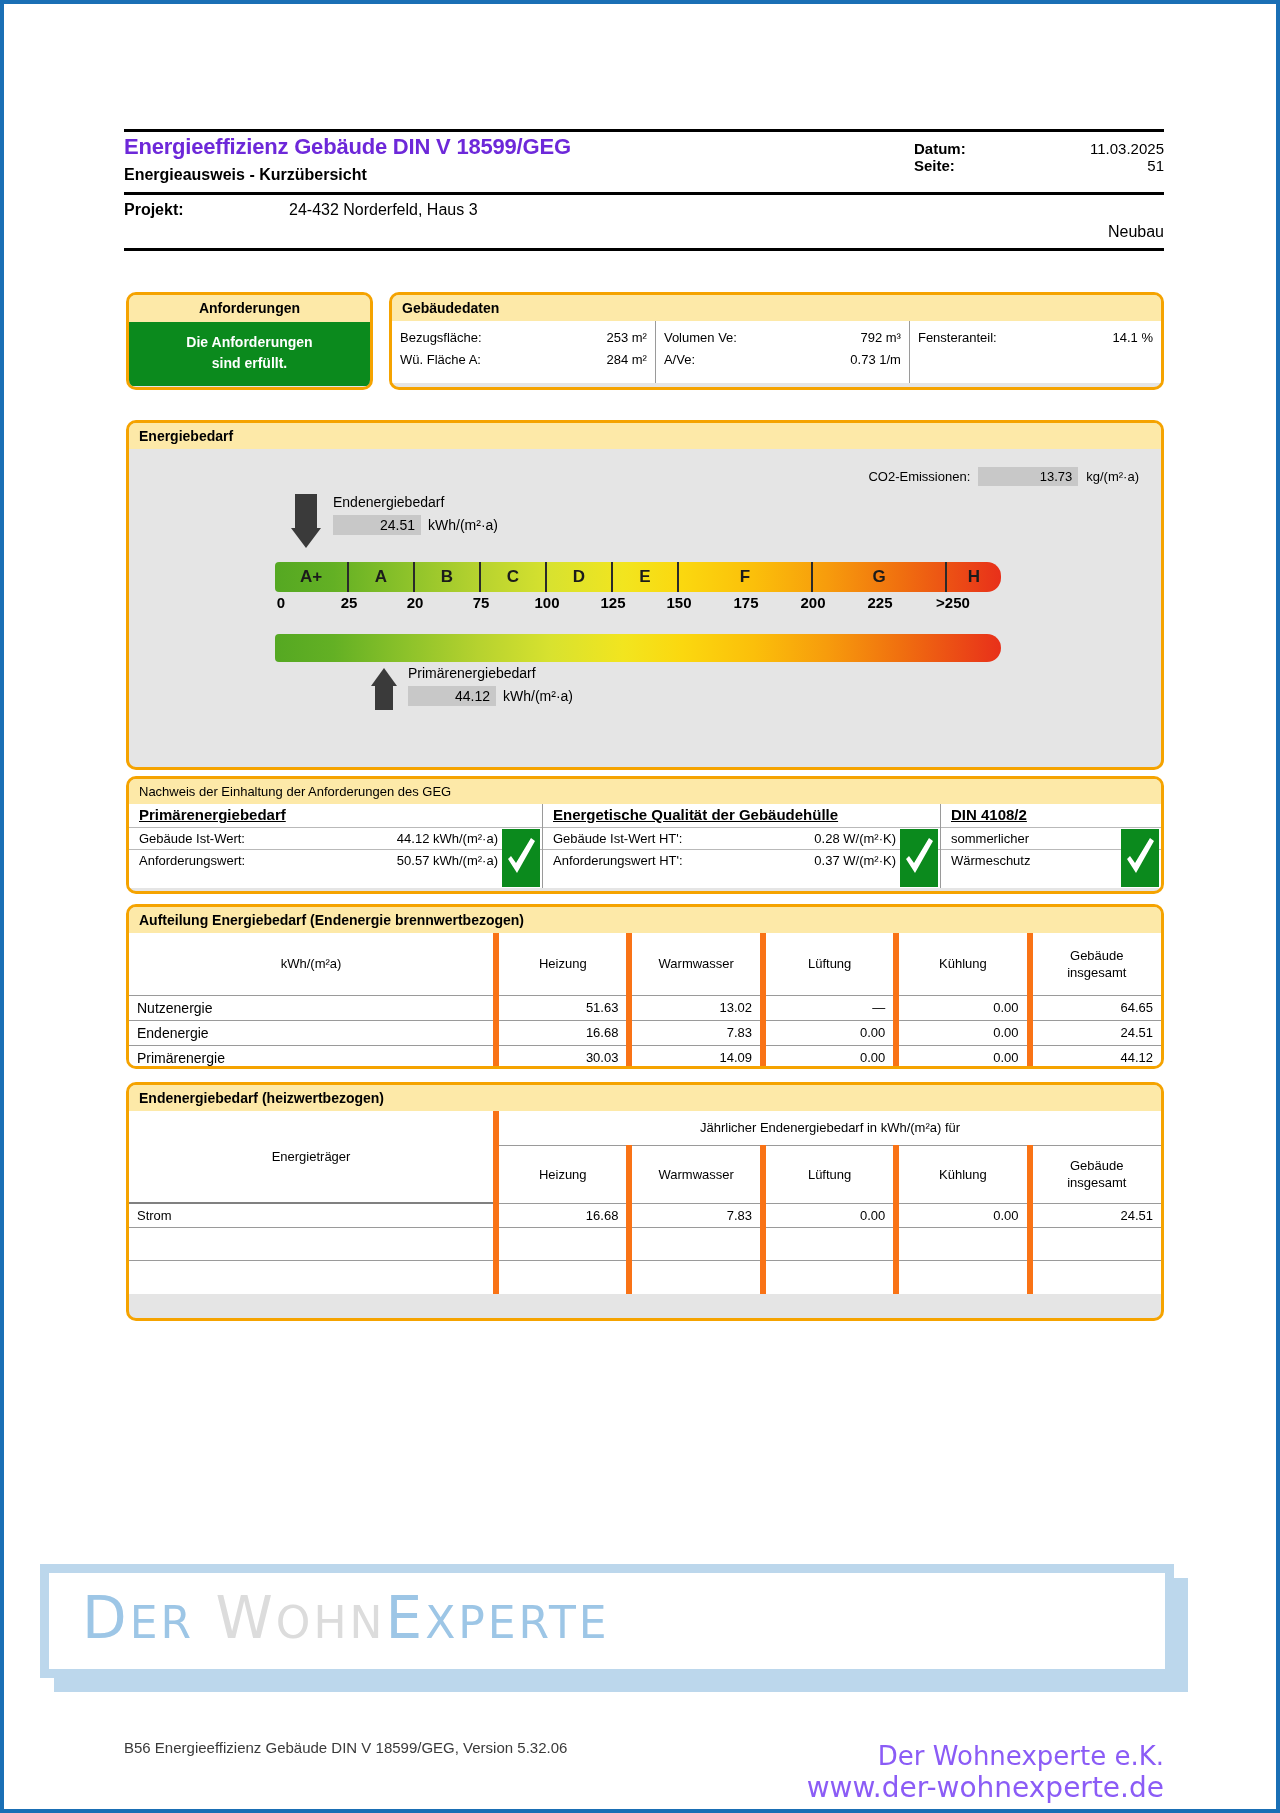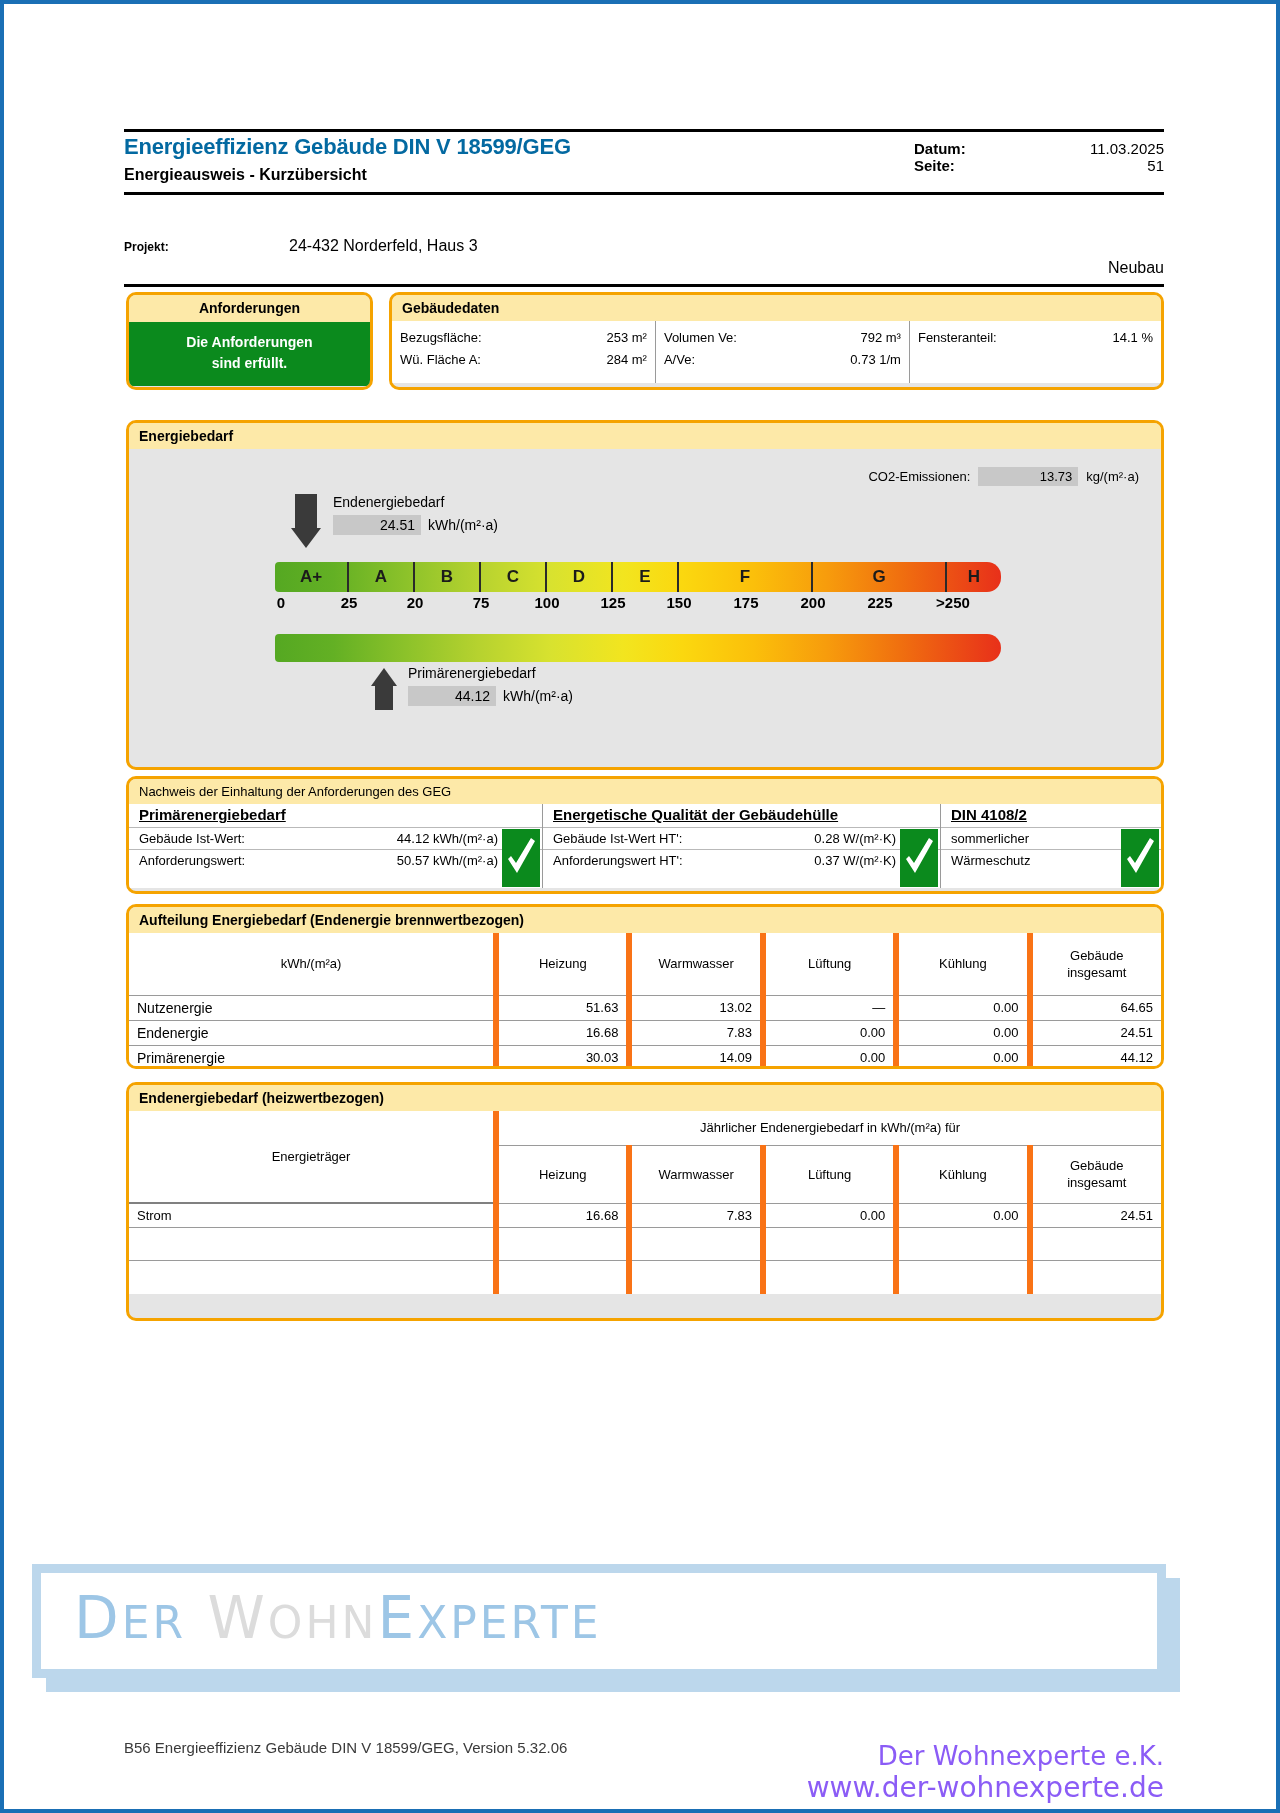--- a/index.html
+++ b/index.html
@@ -48,21 +48,21 @@
   }
   .hdr-left { flex: 0 0 auto; }
   .hdr-right {
     display: flex;
     gap: 0px;
     align-items: baseline;
   }
   .hdr-title1 {
     font-size: 22px;
     font-weight: bold;
-    color: #0369a1;
+    color: #6d28d9;
     letter-spacing: -0.2px;
     line-height: 30px;
   }
   .hdr-title2 {
     font-size: 16px;
     font-weight: bold;
     color: #000;
     line-height: 26px;
   }
   .hdr-lbl {
@@ -77,24 +77,23 @@
     color: #000;
     width: 140px;
     text-align: right;
   }
   .proj-row {
     display: flex;
     align-items: baseline;
     padding-top: 6px;
   }
   .proj-lbl {
-    font-size: 12px;
+    font-size: 16px;
     font-weight: bold;
     width: 165px;
-    margin-top: 39px;
   }
   .proj-val { font-size: 16px; }
   .neubau-row {
     text-align: right;
     font-size: 16px;
     padding-top: 4px;
     padding-bottom: 4px;
   }
 
   
@@ -390,21 +389,21 @@
   .spanhdr {
     text-align: center;
     border-bottom: 1px solid #9a9a9a;
     height: 34px;
     vertical-align: middle;
   }
 
   
   #logo {
     position: absolute;
-    left: 28px;
+    left: 36px;
     top: 1560px;
     width: 1008px;
     height: 128px;
   }
   .logo-shadow {
     position: absolute;
     left: 14px; top: 14px;
     width: 1134px; height: 114px;
     background: #bcd7ec;
   }

